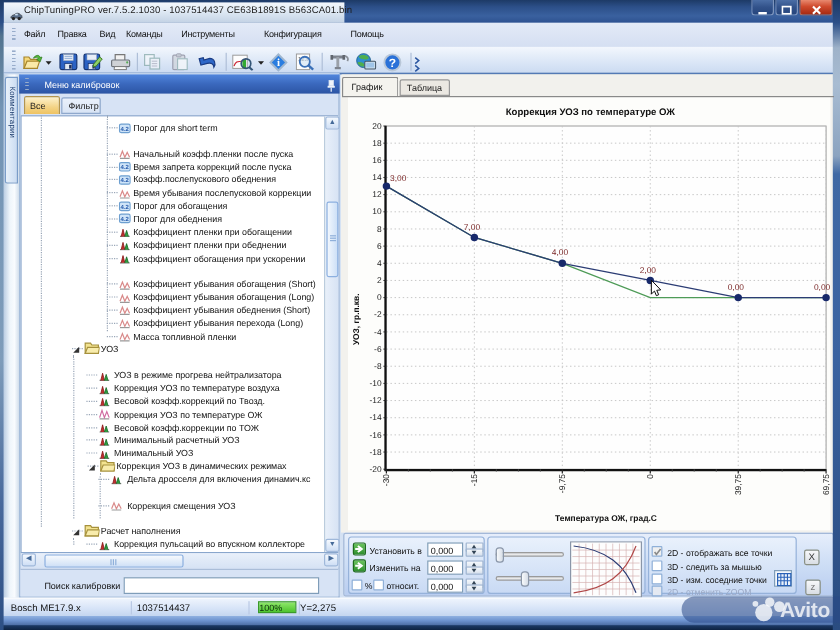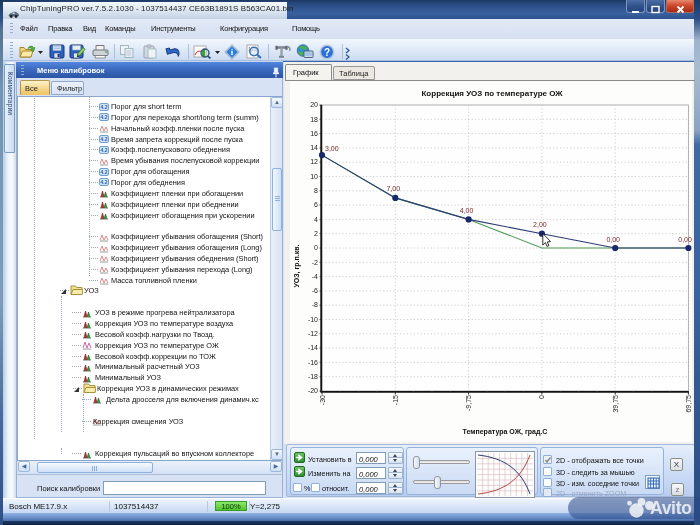--- a/index.html
+++ b/index.html
@@ -22,21 +22,21 @@
 
 #mainbg{left:3px;top:62px;width:692px;height:451px;background:#d4e1f3;}
 
 #cstrip{left:3px;top:62px;width:13px;height:436px;background:linear-gradient(90deg,#b9cce2 0,#eef5fb 40%,#f8fbfe 70%,#cfdcea 100%);}
 #ctab{left:4px;top:64px;width:11px;height:89px;background:linear-gradient(90deg,#e8f1fa 0,#cbdcf2 100%);border:1px solid #7a9cc8;border-radius:2px 0 0 2px;}
 #ctab span{position:relative;writing-mode:vertical-rl;font-size:6.5px;color:#1a3a6b;margin:7px 0 0 1.5px;letter-spacing:0.2px;}
 
 #lpanel{left:16px;top:62px;width:267px;height:436px;background:#d7e3f5;border:1px solid #9ab3d5;border-top:none;}
 #lphead{left:16px;top:62px;width:267px;height:16px;background:linear-gradient(180deg,#5186dd 0,#3a68bd 50%,#2c55a4 100%);}
 #lphead .grip{left:5px;top:3px;height:10px;}
-#lphead b{position:absolute;left:21px;top:4px;font-size:7.5px;color:#fff;font-weight:bold;}
+#lphead b{position:absolute;left:21px;top:4px;font-size:7.5px;color:#fff;font-weight:normal;}
 #pin{left:256px;top:2px;width:8px;height:11px;}
 .tab-act{left:20px;top:80px;width:30px;height:15px;background:linear-gradient(180deg,#fdf2cc 0,#f3d385 60%,#eec363 100%);border:1px solid #b3954e;border-bottom:none;font-size:7.5px;color:#222;padding:3px 0 0 4px;border-radius:2px 2px 0 0;}
 .tab-ina{left:51px;top:81px;width:33px;height:14px;background:linear-gradient(180deg,#eaf1fb 0,#d8e4f5 100%);border:1px solid #8fa8cc;font-size:7.5px;color:#222;padding:2px 0 0 5px;border-radius:2px 2px 0 0;}
 #treebox{left:17px;top:96px;width:265px;height:365px;background:#fff;border:1px solid #89a6cc;}
 #tree{left:17px;top:96px;width:252px;height:365px;overflow:hidden;}
 .trow{left:0;height:11px;width:252px;}
 .trow .ti{position:absolute;top:0.5px;}
 .tt{top:1px;font-size:7.4px;color:#111;white-space:nowrap;}
 .stub{top:5px;border-top:1px dotted #9aa7b8;}
 .vline{border-left:1px dotted #9aa7b8;}
@@ -58,37 +58,37 @@
 #chart{position:absolute;left:284px;top:62px;}
 #wm svg{position:absolute;left:0;top:0;}
 
 #cpanel{left:286px;top:444px;width:409px;height:53px;background:linear-gradient(180deg,#e6eefb 0,#cfdff6 45%,#b9cdf0 100%);border:1px solid #a3b8d8;border-radius:2px;}
 .gbox{border:1px solid #96b2da;border-radius:3px;background:linear-gradient(180deg,#e9f1fc 0,#c9daf4 100%);}
 #g1{left:290px;top:447px;width:114px;height:48px;}
 #g2{left:406px;top:447px;width:132px;height:48px;}
 #g3{left:540px;top:447px;width:124px;height:48px;}
 .garr{width:11px;height:11px;background:linear-gradient(180deg,#6cc45f 0,#2e8f2e 100%);border:1px solid #1e6a1e;border-radius:2px;}
 .clab{font-size:7.2px;color:#111;white-space:nowrap;}
-.inp{width:30px;height:12px;background:#fff;border:1px solid #7f9db9;font-size:7.5px;color:#111;padding:1.5px 0 0 2px;font-style:italic;}
+.inp{width:30px;height:12px;background:#fff;border:1px solid #7f9db9;font-size:7.5px;color:#111;padding:1.5px 0 0 2px;}
 .spin{width:13px;height:12px;}
 .spin i{position:absolute;left:0;width:13px;height:5.5px;background:linear-gradient(180deg,#f6f9fc 0,#d5dfec 100%);border:1px solid #9fb4cf;border-radius:1px;}
 .spin i:first-child{top:0;}
 .spin i:last-child{bottom:0;}
 .spin i:first-child:before{content:"";position:absolute;left:3.5px;top:1px;border-left:2.5px solid transparent;border-right:2.5px solid transparent;border-bottom:3px solid #345;}
 .spin i:last-child:before{content:"";position:absolute;left:3.5px;top:1px;border-left:2.5px solid transparent;border-right:2.5px solid transparent;border-top:3px solid #345;}
 .cb{width:9px;height:9px;background:#fff;border:1px solid #8fb0d8;border-radius:1px;}
 .track{height:4px;background:linear-gradient(180deg,#dcdcdc 0,#f4f4f4 100%);border:1px solid #9a9a9a;border-radius:2px;}
 .sthumb{width:7px;height:13px;background:linear-gradient(90deg,#f8fafc 0,#d6dde6 100%);border:1px solid #8a96a8;border-radius:3px;}
 #thumbchart{position:absolute;left:475px;top:451px;width:60px;height:47px;}
 .sq{width:13px;height:13px;background:linear-gradient(180deg,#f7f8f9 0,#d9dee4 100%);border:1px solid #8a9084;border-radius:2px;text-align:center;font-size:8px;color:#333;line-height:12px;}
 #gridbtn{left:645px;top:475px;width:15px;height:14px;background:#f4f8fc;border:1px solid #7f9db9;}
 
 #statusbar{left:3px;top:498px;width:694px;height:15px;background:linear-gradient(180deg,#eef4fd 0,#d6e3f7 60%,#c5d6f0 100%);border-top:1px solid #fff;}
 .st{top:3px;font-size:8px;color:#111;white-space:nowrap;}
-#badge{left:212px;top:2px;width:32px;height:10px;background:linear-gradient(180deg,#8ee86a 0,#4fc42f 100%);border:1px solid #3a9a2a;font-size:7.5px;color:#0a300a;text-align:center;line-height:10px;}
+#badge{left:212px;top:2px;width:32px;height:10px;background:linear-gradient(180deg,#8ee86a 0,#4fc42f 100%);border:1px solid #3a9a2a;font-size:7.5px;color:#0a300a;line-height:10px;}
 
 #bstrip{left:0;top:513px;width:700px;height:12px;background:linear-gradient(180deg,#93b3e2 0,#6c92cf 35%,#49699f 70%,#24426f 100%);}
 #bedge{left:0;top:521px;width:700px;height:4px;background:linear-gradient(180deg,#1c3a66 0,#0e2342 100%);}
 
 #bl{left:0;top:0;width:3px;height:525px;background:linear-gradient(180deg,#1d3a66 0,#2c4f88 19px,#53748f 30px,#7394b4 90px,#7e9cba 300px,#48699c 420px,#2d4f84 100%);}
 #br{left:694px;top:0;width:6px;height:525px;background:linear-gradient(180deg,#1d3a66 0,#2c4f88 19px,#9eb2c9 40px,#a8bcd2 70px,#8ba3c0 130px,#3f68a4 145px,#3a62a0 300px,#2a4c80 100%);}
 
 #wm{left:568px;top:497px;width:132px;height:22px;background:rgba(42,72,134,0.55);border-radius:11px 0 0 11px;z-index:50;}
 #wm svg{position:absolute;left:0;top:0;}
 #wmtext{left:82px;top:1px;font-size:17.5px;font-weight:bold;color:rgba(255,255,255,0.78);font-family:"Liberation Sans",sans-serif;letter-spacing:-0.3px;}
@@ -239,28 +239,20 @@
 <span class="vline" style="left:72px;top:0px;height:180px"></span>
 <span class="vline" style="left:66px;top:298px;height:38px"></span>
 <div class="trow" style="top:5.00px">
       <span class="stub" style="left:72px;width:9px"></span>
       <svg class="ti" style="left:82px" width="10" height="10" viewBox="0 0 10 10">
         <rect x="0.5" y="1.5" width="9" height="7" rx="1.5" fill="#cfe4f8" stroke="#6d9fd0" stroke-width="1"></rect>
         <text x="5" y="7" font-size="5" font-family="Liberation Sans" fill="#2b5fae" text-anchor="middle" font-weight="bold">4.2</text>
       </svg>
       <span class="tt" style="left:94px">Порог для short term</span>
     </div>
-<div class="trow" style="top:15.85px">
-      <span class="stub" style="left:72px;width:9px"></span>
-      <svg class="ti" style="left:82px" width="10" height="10" viewBox="0 0 10 10">
-        <rect x="0.5" y="1.5" width="9" height="7" rx="1.5" fill="#cfe4f8" stroke="#6d9fd0" stroke-width="1"></rect>
-        <text x="5" y="7" font-size="5" font-family="Liberation Sans" fill="#2b5fae" text-anchor="middle" font-weight="bold">4.2</text>
-      </svg>
-      <span class="tt" style="left:94px">Порог для перехода short/long term (summ)</span>
-    </div>
 <div class="trow" style="top:26.70px">
       <span class="stub" style="left:72px;width:9px"></span>
       <svg class="ti" style="left:82px" width="10" height="10" viewBox="0 0 10 10">
         <path d="M1 9 L9 9" stroke="#999" stroke-width="1"></path>
         <path d="M1 8 L3 3 L5 8 L7 4 L9 8" fill="none" stroke="#d98a8a" stroke-width="1"></path>
       </svg>
       <span class="tt" style="left:94px">Начальный коэфф.пленки после пуска</span>
     </div>
 <div class="trow" style="top:37.55px">
       <span class="stub" style="left:72px;width:9px"></span>
@@ -398,21 +390,21 @@
       </svg>
       <span class="tt" style="left:78px">Коррекция УОЗ по температуре воздуха</span>
     </div>
 <div class="trow" style="top:232.85px">
       <span class="stub" style="left:55px;width:9px"></span>
       <svg class="ti" style="left:65px" width="10" height="10" viewBox="0 0 10 10">
         <path d="M1 9 L9 9" stroke="#777" stroke-width="1"></path>
         <path d="M2 9 L3.5 3 L5 9" fill="#c03030" stroke="#8a1a1a" stroke-width="0.7"></path>
         <path d="M5 9 L6.5 4 L8 9" fill="#2f9e3f" stroke="#186a26" stroke-width="0.7"></path>
       </svg>
-      <span class="tt" style="left:78px">Весовой коэфф.нагрузки по Твозд.</span>
+      <span class="tt" style="left:78px">Весовой коэфф.коррекций по Твозд.</span>
     </div>
 <div class="trow" style="top:243.70px">
       <span class="stub" style="left:55px;width:9px"></span>
       <svg class="ti" style="left:65px" width="10" height="10" viewBox="0 0 10 10">
         <path d="M1 9 L9 9" stroke="#999" stroke-width="1"></path>
         <path d="M1 8 L3 2 L5 8 L7 3 L9 8" fill="none" stroke="#d06aa0" stroke-width="1"></path>
       </svg>
       <span class="tt" style="left:78px">Коррекция УОЗ по температуре ОЖ</span>
     </div>
 <div class="trow" style="top:254.55px">
@@ -461,21 +453,32 @@
         <path d="M5 9 L6.5 4 L8 9" fill="#2f9e3f" stroke="#186a26" stroke-width="0.7"></path>
       </svg>
       <span class="tt" style="left:89px">Дельта дросселя для включения динамич.кс</span>
     </div>
 <div class="trow" style="top:319.65px">
       <span class="stub" style="left:65px;width:9px"></span>
       <svg class="ti" style="left:75px" width="10" height="10" viewBox="0 0 10 10">
         <path d="M1 9 L9 9" stroke="#999" stroke-width="1"></path>
         <path d="M1 8 L3 3 L5 8 L7 4 L9 8" fill="none" stroke="#d98a8a" stroke-width="1"></path>
       </svg>
-      <span class="tt" style="left:76px">Коррекция смещения УОЗ</span>
+      <span class="tt" style="left:89px">Коррекция смещения УОЗ</span>
+    </div>
+<div class="trow" style="top:341.35px">
+      <span class="stub" style="left:43px;width:9px"></span>
+      <svg class="ti" style="left:43px;top:3px" width="7" height="7" viewBox="0 0 7 7">
+        <path d="M6 1 L6 6 L1 6 Z" fill="#333"></path>
+      </svg>
+      <svg class="ti" style="left:53px;top:0px" width="13" height="11" viewBox="0 0 13 11">
+        <path d="M1 3 L1 9.5 L12 9.5 L12 2.5 L6.5 2.5 L5.5 1 L1 1 Z" fill="#f3e390" stroke="#a6913c" stroke-width="1"></path>
+        <path d="M1 9.5 L3 4.5 L13 4.5 L12 9.5 Z" fill="#f8ecac" stroke="#a6913c" stroke-width="1"></path>
+      </svg>
+      <span class="tt" style="left:67px">Расчет наполнения</span>
     </div>
 <div class="trow" style="top:352.20px">
       <span class="stub" style="left:55px;width:9px"></span>
       <svg class="ti" style="left:65px" width="10" height="10" viewBox="0 0 10 10">
         <path d="M1 9 L9 9" stroke="#777" stroke-width="1"></path>
         <path d="M2 9 L3.5 3 L5 9" fill="#c03030" stroke="#8a1a1a" stroke-width="0.7"></path>
         <path d="M5 9 L6.5 4 L8 9" fill="#2f9e3f" stroke="#186a26" stroke-width="0.7"></path>
       </svg>
       <span class="tt" style="left:78px">Коррекция пульсаций во впускном коллекторе</span>
     </div>

